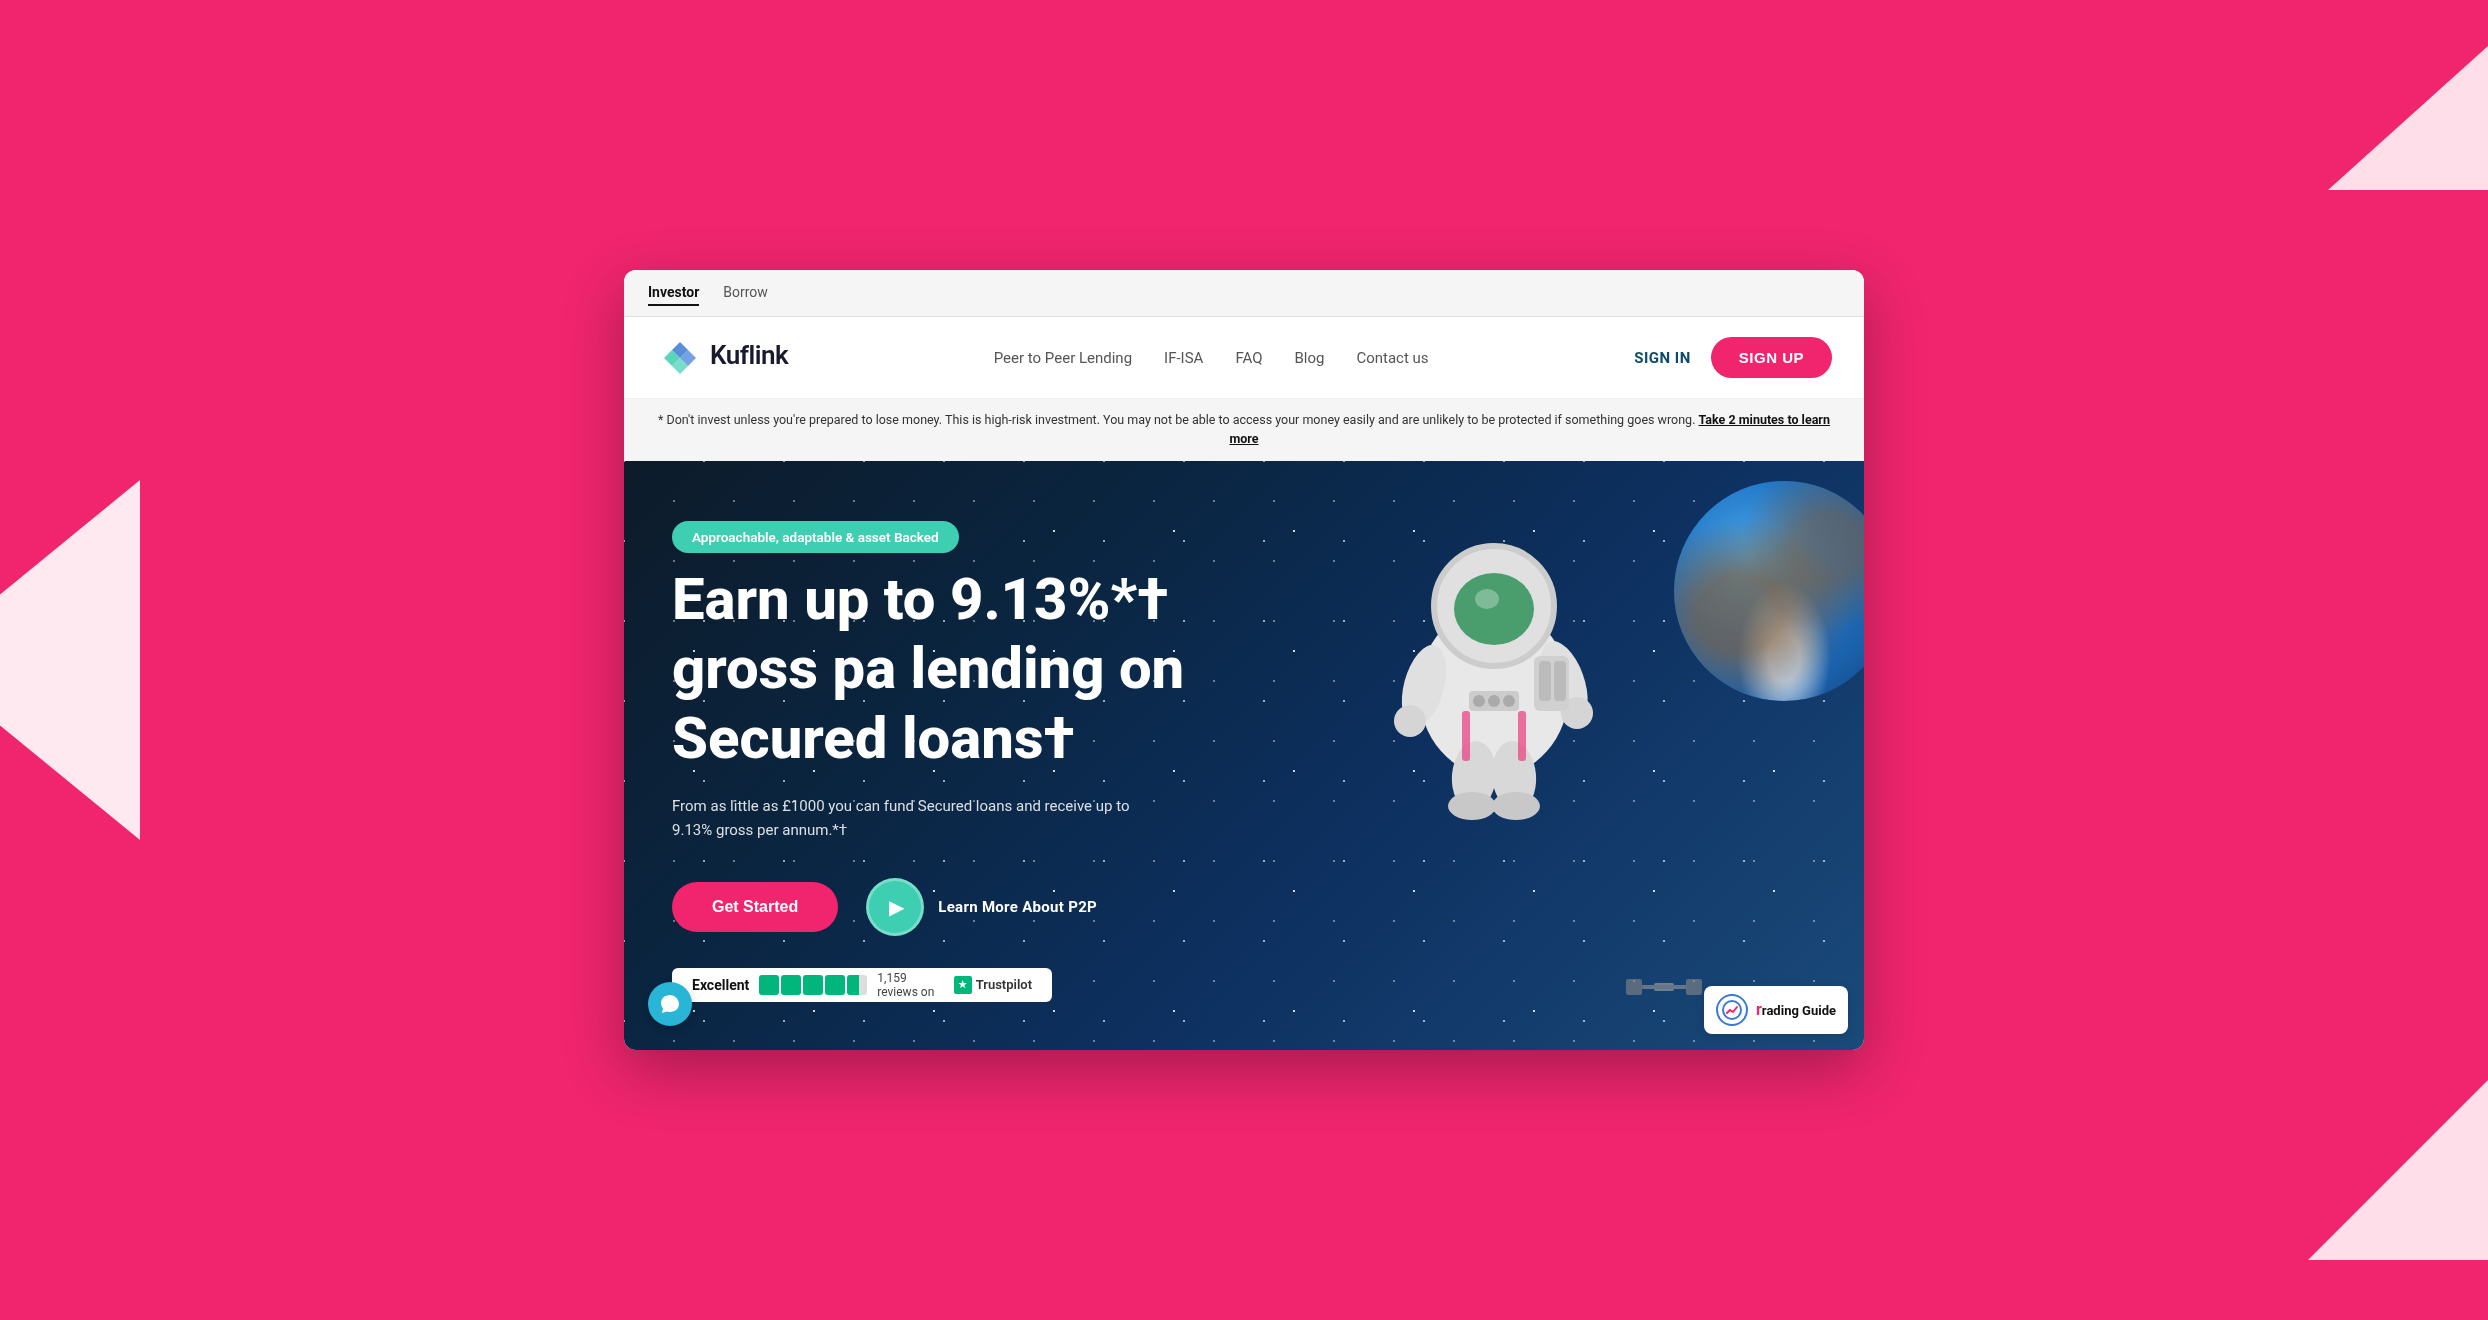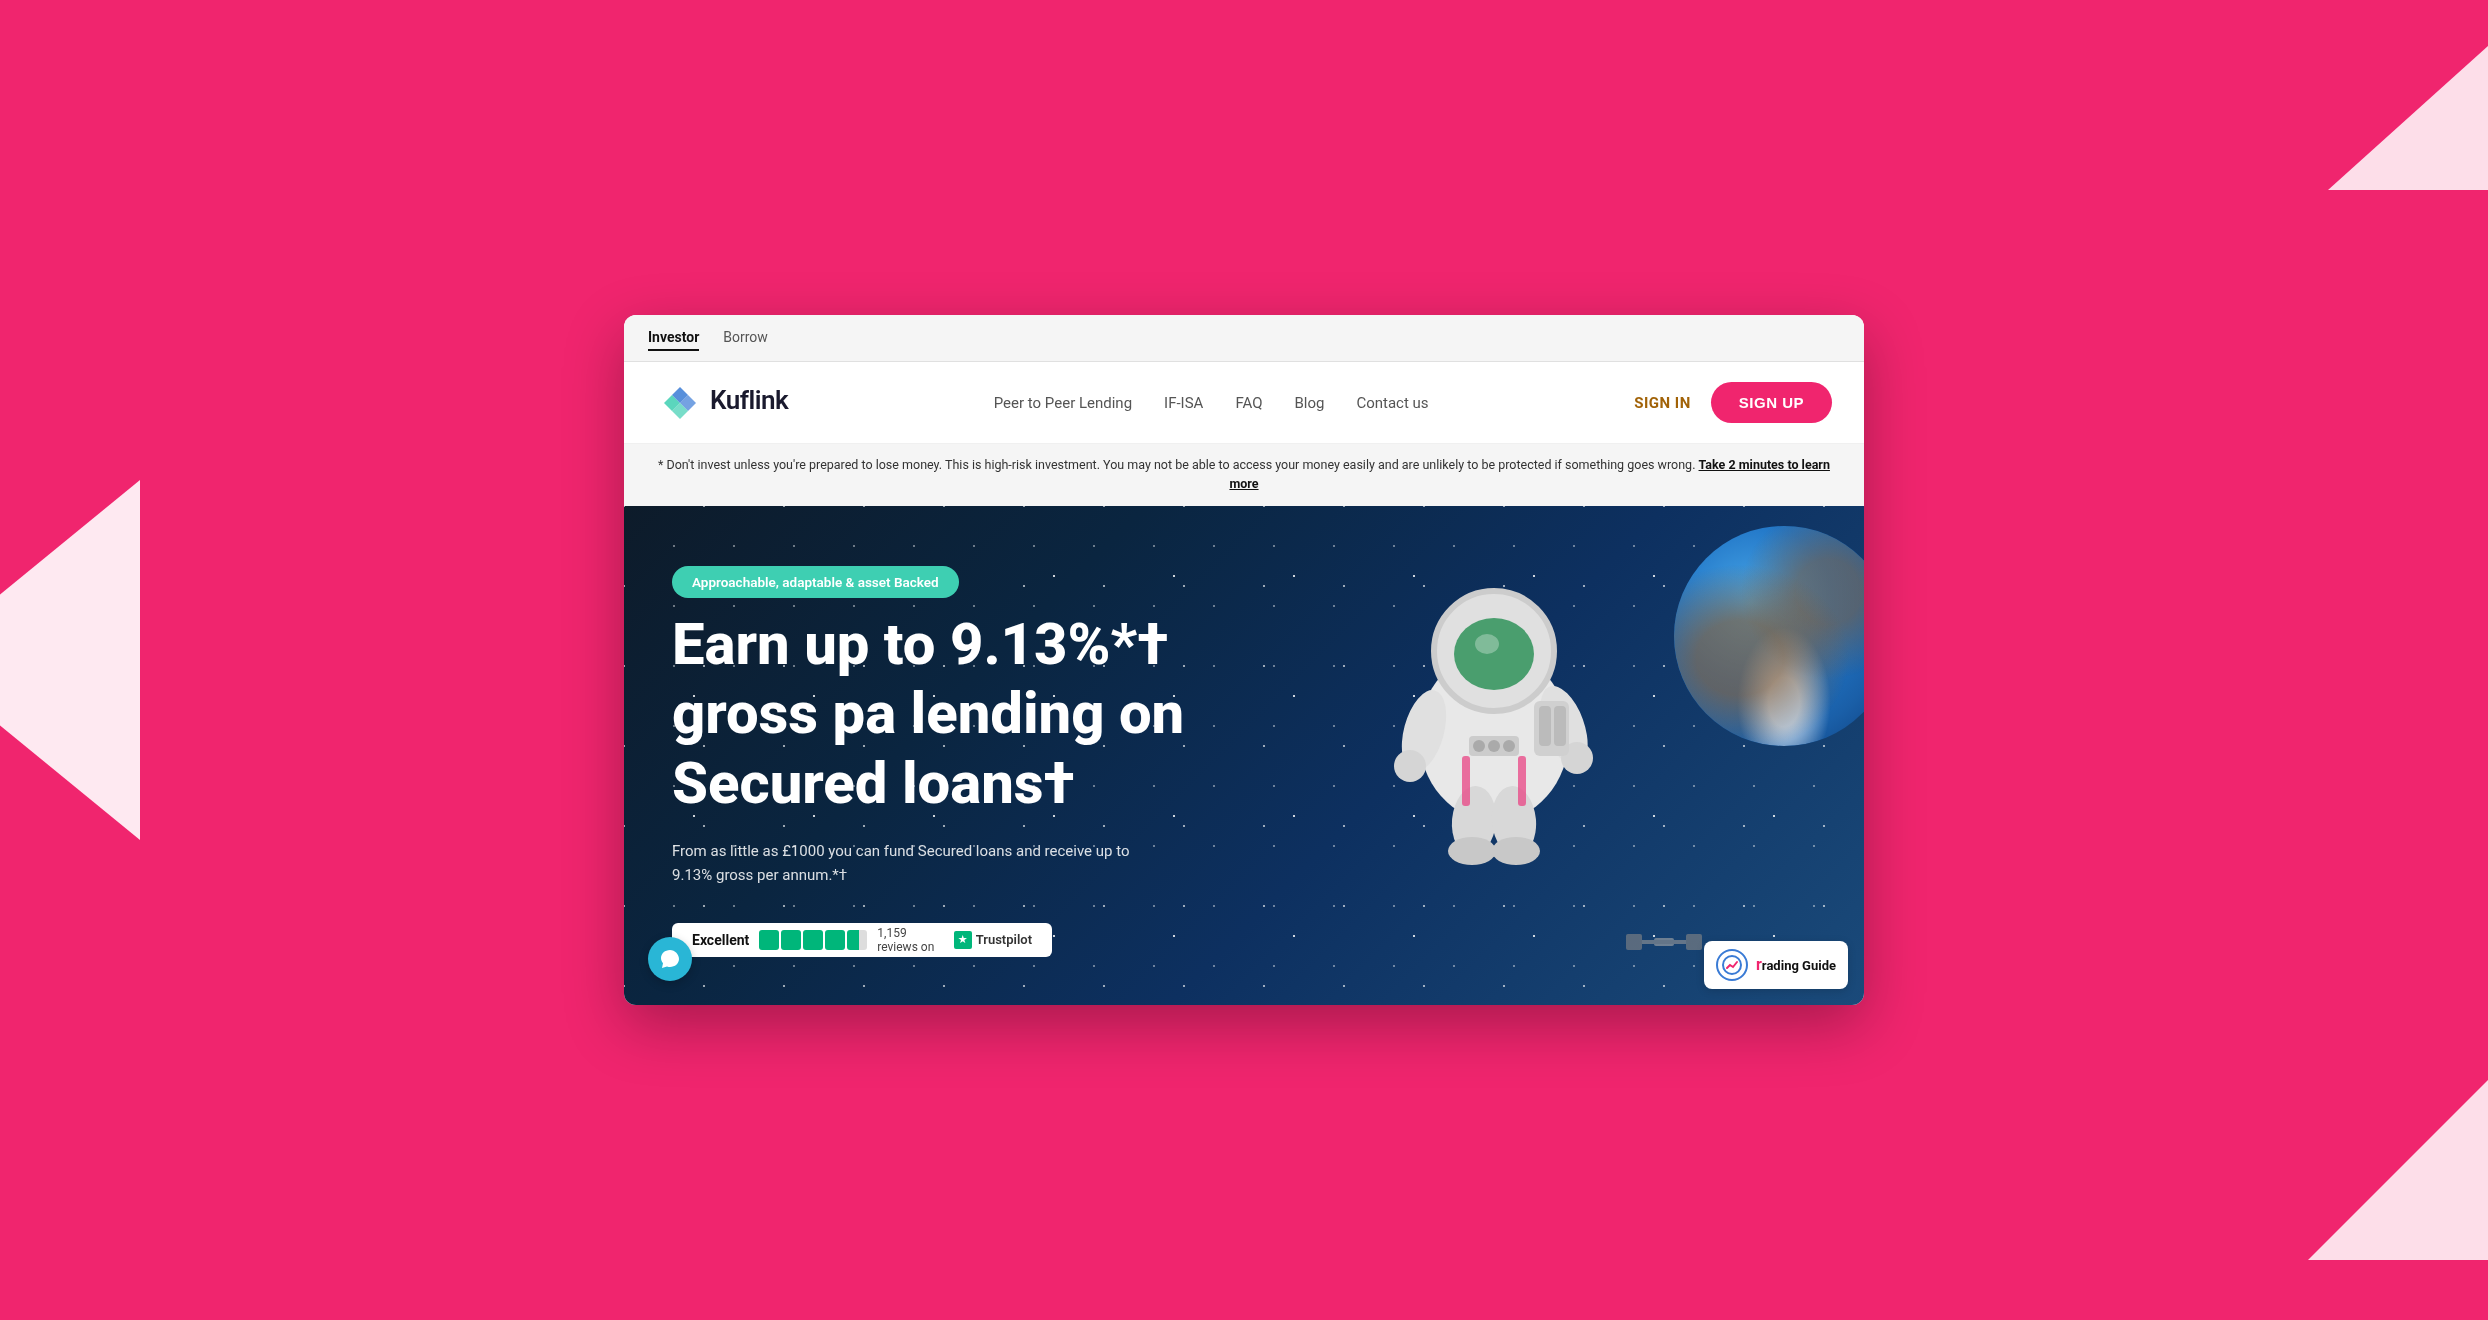--- a/index.html
+++ b/index.html
@@ -114,21 +114,21 @@
       cursor: pointer;
     }
     .nav-actions {
       display: flex;
       align-items: center;
       gap: 20px;
     }
     .sign-in-btn {
       font-size: 15px;
       font-weight: 700;
-      color: #a16207;
+      color: #0c4a6e;
       cursor: pointer;
       letter-spacing: 0.5px;
     }
     .sign-up-btn {
       background: #f0256e;
       color: #fff;
       border: none;
       border-radius: 30px;
       padding: 12px 28px;
       font-size: 15px;
@@ -464,20 +464,30 @@
 
   <section class="hero">
 
     <div class="hero-content">
       <div class="badge">Approachable, adaptable &amp; asset Backed</div>
 
       <h1 class="hero-title">Earn up to 9.13%*† gross pa lending on Secured loans†</h1>
 
       <p class="hero-subtitle">From as little as £1000 you can fund Secured loans and receive up to 9.13% gross per annum.*†</p>
 
+      <div class="hero-cta">
+        <button class="get-started-btn">Get Started</button>
+
+        <div class="play-area">
+          <div class="play-btn">
+            <span class="play-icon">▶</span>
+          </div>
+          <span class="play-label">Learn More About P2P</span>
+        </div>
+      </div>
 
       
       <div class="trustpilot-badge">
         <span class="tp-excellent">Excellent</span>
         <div class="tp-stars">
           <div class="star star-full"></div>
           <div class="star star-full"></div>
           <div class="star star-full"></div>
           <div class="star star-full"></div>
           <div class="star star-half"></div>

